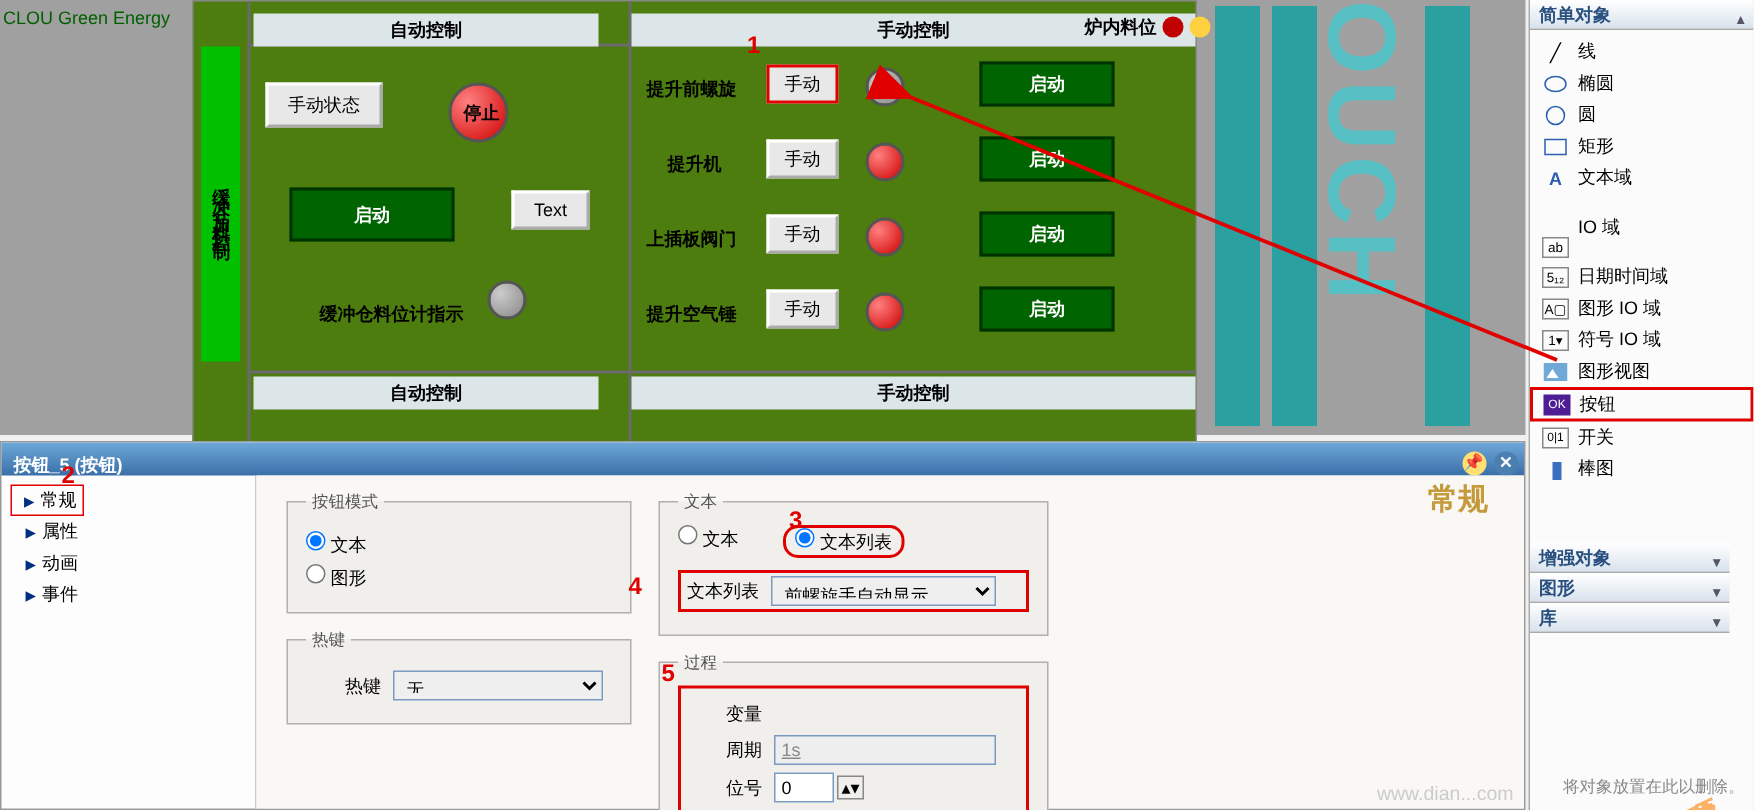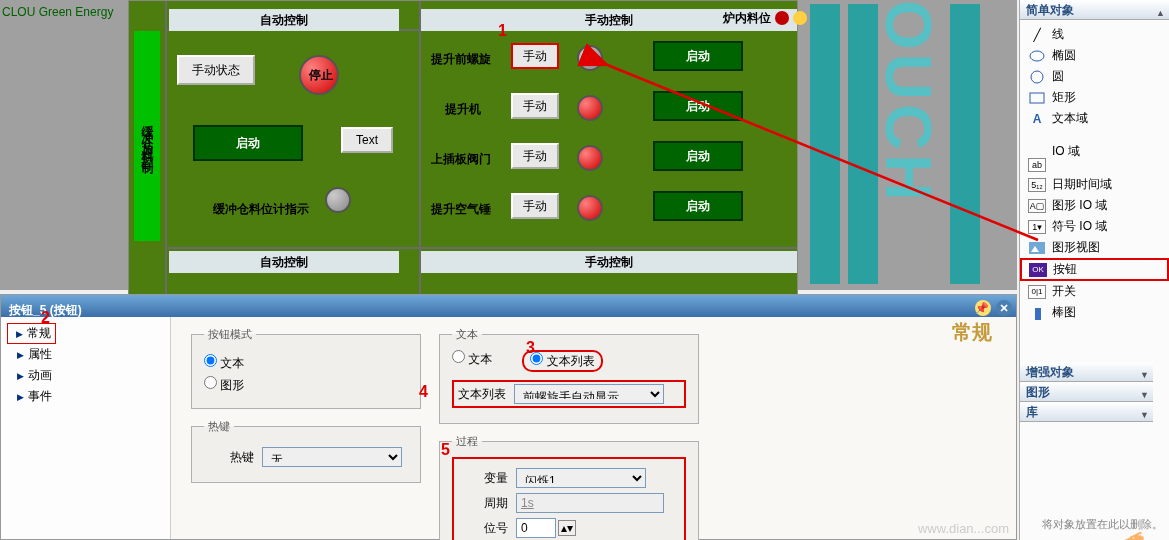--- a/index.html
+++ b/index.html
@@ -197,21 +197,20 @@
             <div class="inline-row red-box" style="padding:2px;">
               <span class="lbl">文本列表</span>
               <select style="width:150px"><option>前螺旋手自动显示</option></select>
             </div>
           </fieldset>
           <fieldset class="fieldset">
             <legend>过程</legend>
             <div class="red-box" style="padding:4px;">
               <div class="inline-row">
                 <span class="lbl">变量</span>
-                <select style="width:130px"><option>闪烁1</option></select>
               </div>
               <div class="inline-row">
                 <span class="lbl">周期</span>
                 <input type="text" class="disabled" style="width: 148px; text-decoration: underline;" readonly="" value="1s">
               </div>
               <div class="inline-row">
                 <span class="lbl">位号</span>
                 <input type="text" style="width: 40px;" value="0">
                 <span style="margin-left:2px; border:1px solid #888; padding:0 2px;">▴▾</span>
               </div>

